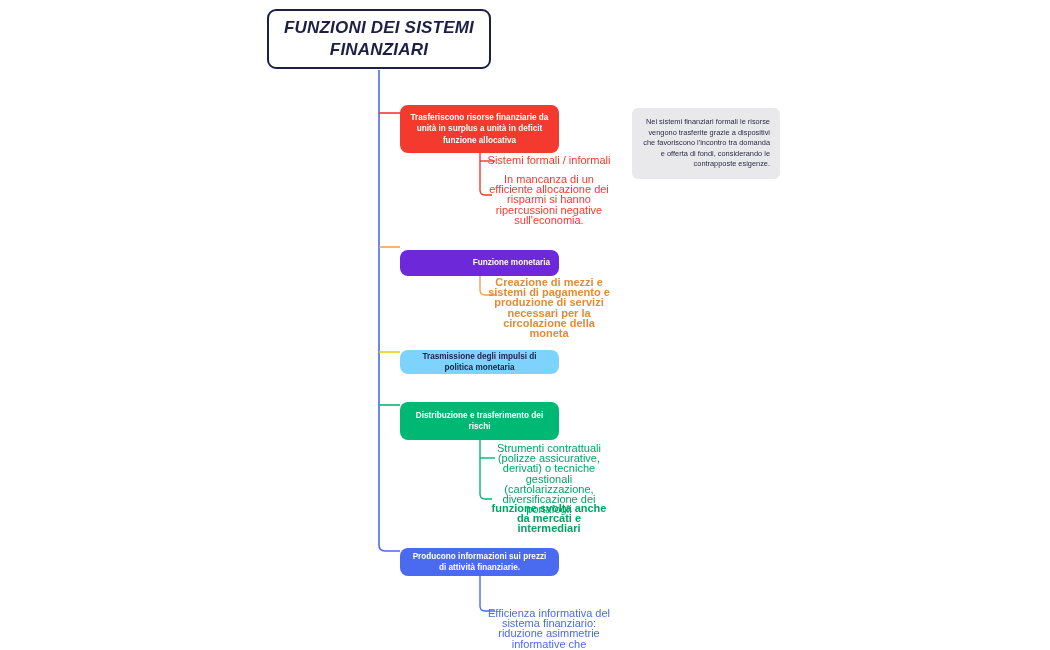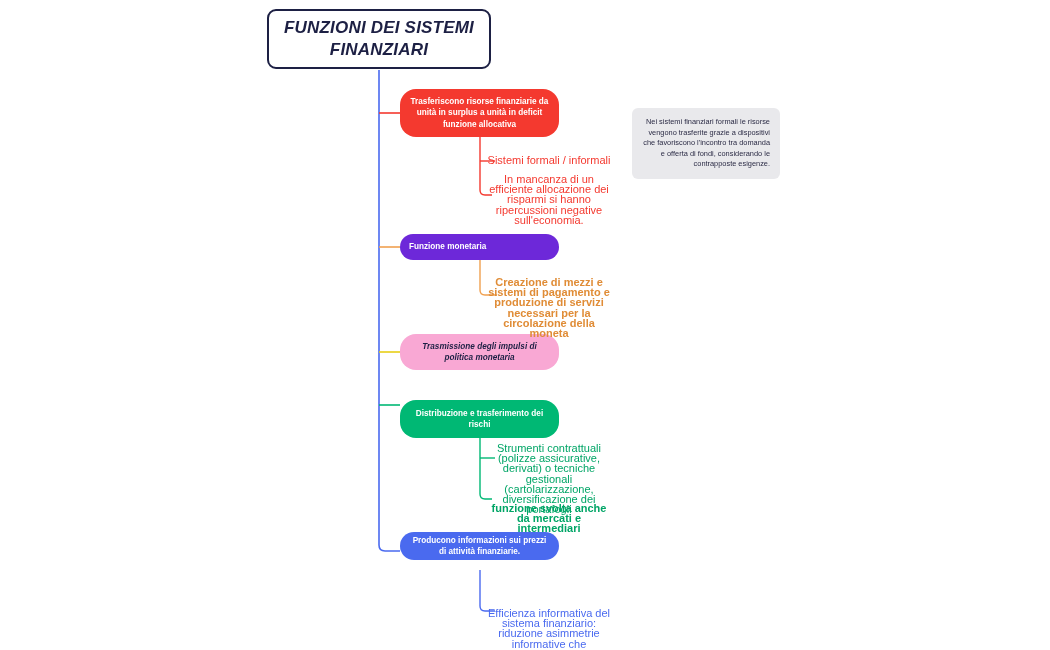--- a/index.html
+++ b/index.html
@@ -47,40 +47,41 @@
     color: #1d2044;
     letter-spacing: .2px;
     padding: 0 8px;
   }
 
   
   .branch {
     position: absolute;
     left: 400px;
     width: 159px;
-    border-radius: 16px;
+    border-radius: 8px;
     box-sizing: border-box;
     display: flex;
     align-items: center;
-    justify-content: flex-start;
+    justify-content: flex-end;
     text-align: center;
     padding: 6px 9px;
+    margin-top: 16px;
   }
   .branch-label {
     font-size: 8.2px;
     line-height: 11.5px;
     font-weight: bold;
     color: #ffffff;
   }
   .branch.dark-text .branch-label { color: #1d2044; }
 
   #branch-0 { top: 89px;  height: 48px; background: #F4392F; }
   #branch-1 { top: 234px; height: 26px; background: #6d28d9; }
-  #branch-2 { top: 334px; height: 36px; background: #f9a8d4; font-style: italic; }
-  #branch-3 { top: 400px; height: 38px; background: #00B874; }
+  #branch-2 { top: 334px; height: 24px; background: #7dd3fc; }
+  #branch-3 { top: 386px; height: 38px; background: #00B874; }
   #branch-4 { top: 532px; height: 28px; background: #4A6AEF; }
 
   
   .leaf {
     position: absolute;
     left: 487px;
     width: 124px;
     text-align: center;
     font-size: 11px;
     line-height: 10.2px;

